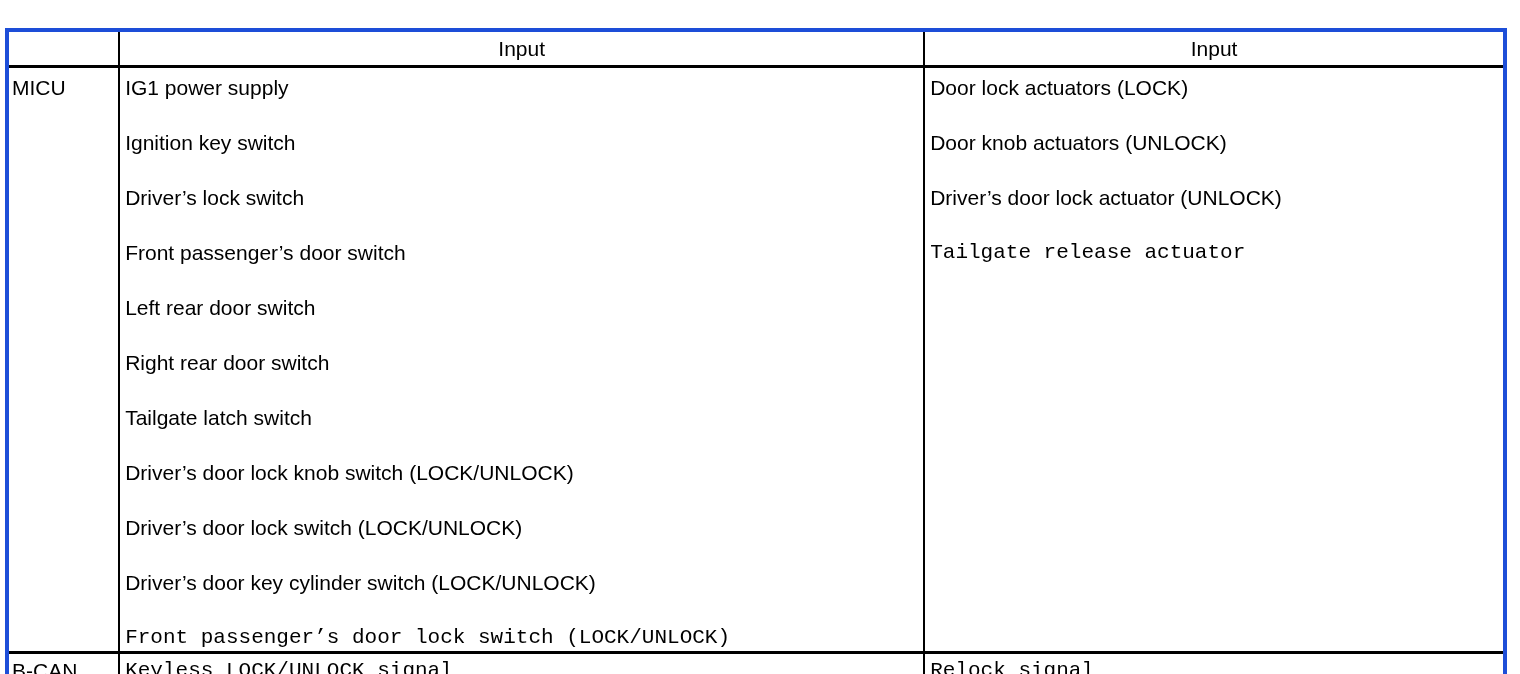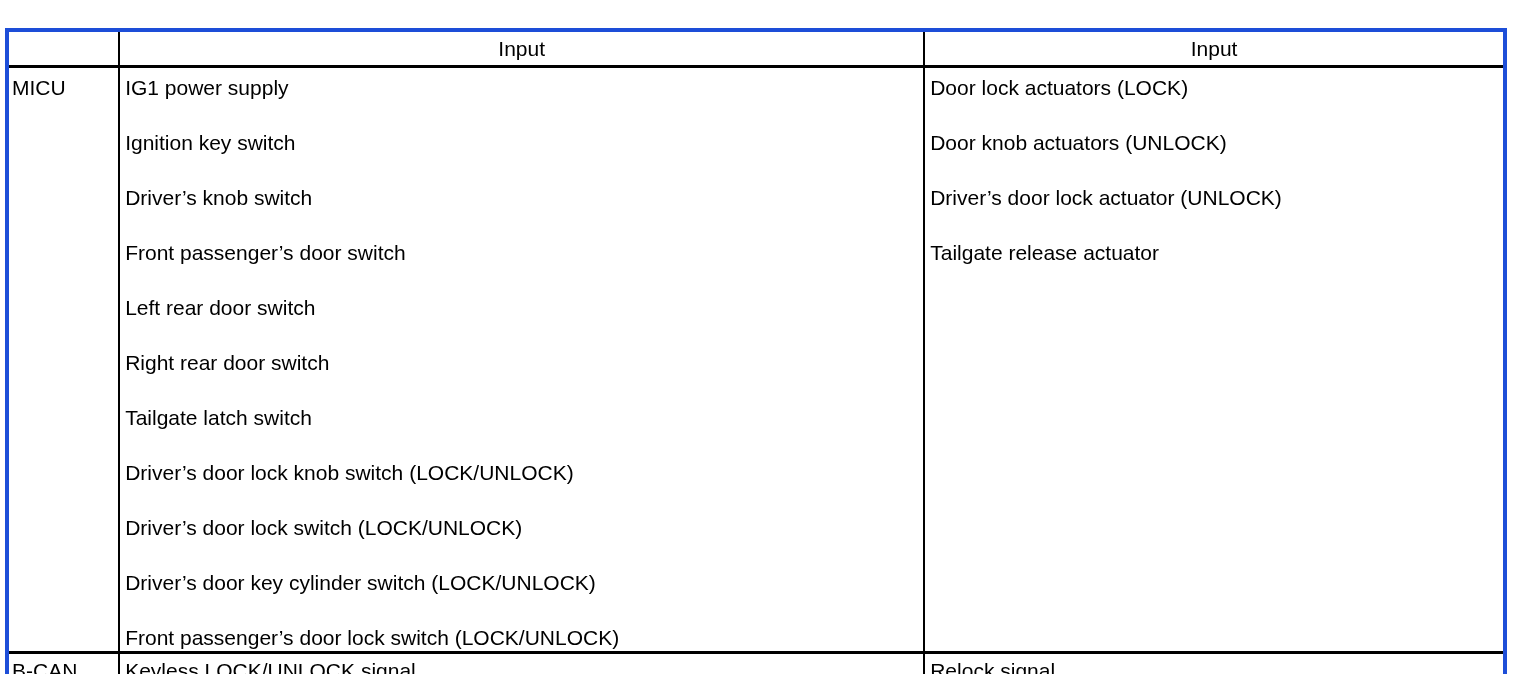--- a/index.html
+++ b/index.html
@@ -52,20 +52,21 @@
   }
   td.list-cell {
     padding: 6px 2px 0 5px;
   }
   .cell-item {
     height: 55px;
     white-space: nowrap;
   }
   .cell-item:last-child {
     height: 27px;
+    font-family: Liberation Mono, monospace;
   }
   tr.row-compact td.unit-cell,
   tr.row-compact td.list-cell {
     padding-top: 3px;
     padding-bottom: 3px;
     height: 33px;
   }
   tr.row-compact .cell-item,
   tr.row-compact .cell-item:last-child {
     height: 27px;
@@ -87,21 +88,21 @@
         <th>Input</th>
         <th>Input</th>
       </tr>
     </thead>
     <tbody>
       <tr>
         <td class="unit-cell">MICU</td>
         <td class="list-cell">
             <div class="cell-item">IG1 power supply</div>
             <div class="cell-item">Ignition key switch</div>
-            <div class="cell-item">Driver’s knob switch</div>
+            <div class="cell-item">Driver’s lock switch</div>
             <div class="cell-item">Front passenger’s door switch</div>
             <div class="cell-item">Left rear door switch</div>
             <div class="cell-item">Right rear door switch</div>
             <div class="cell-item">Tailgate latch switch</div>
             <div class="cell-item">Driver’s door lock knob switch (LOCK/UNLOCK)</div>
             <div class="cell-item">Driver’s door lock switch (LOCK/UNLOCK)</div>
             <div class="cell-item">Driver’s door key cylinder switch (LOCK/UNLOCK)</div>
             <div class="cell-item">Front passenger’s door lock switch (LOCK/UNLOCK)</div>
           </td>
         <td class="list-cell">

